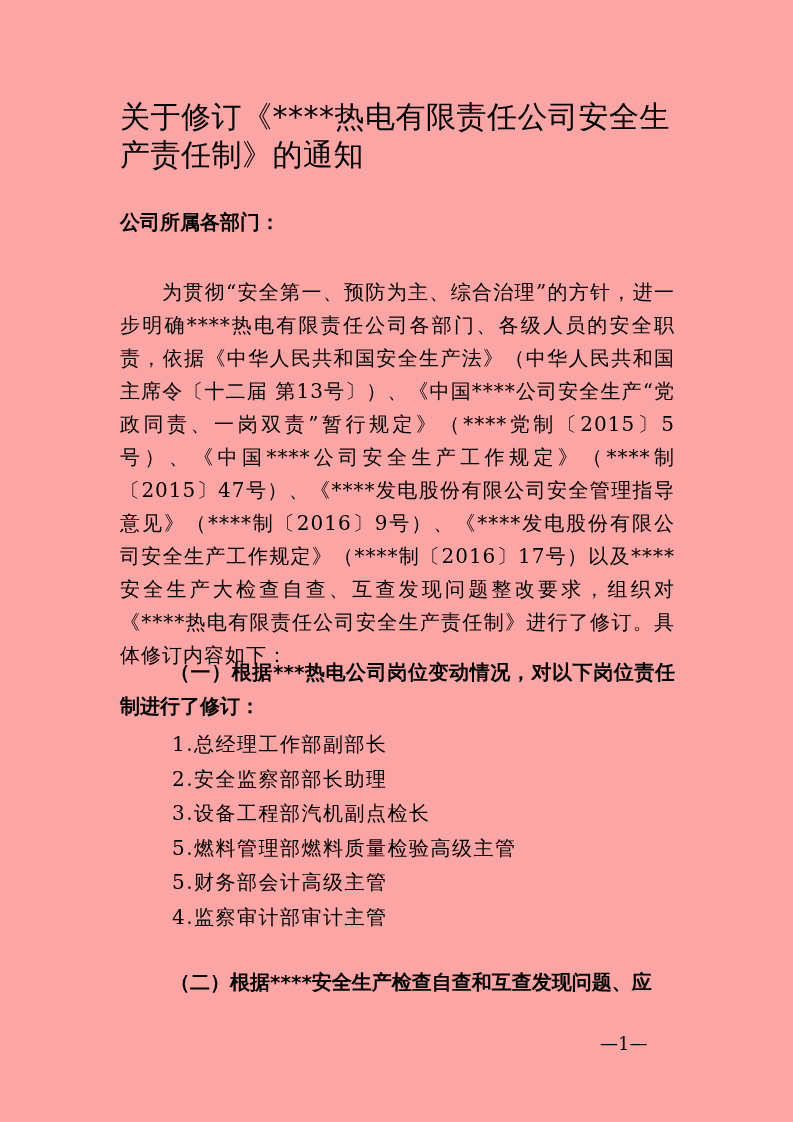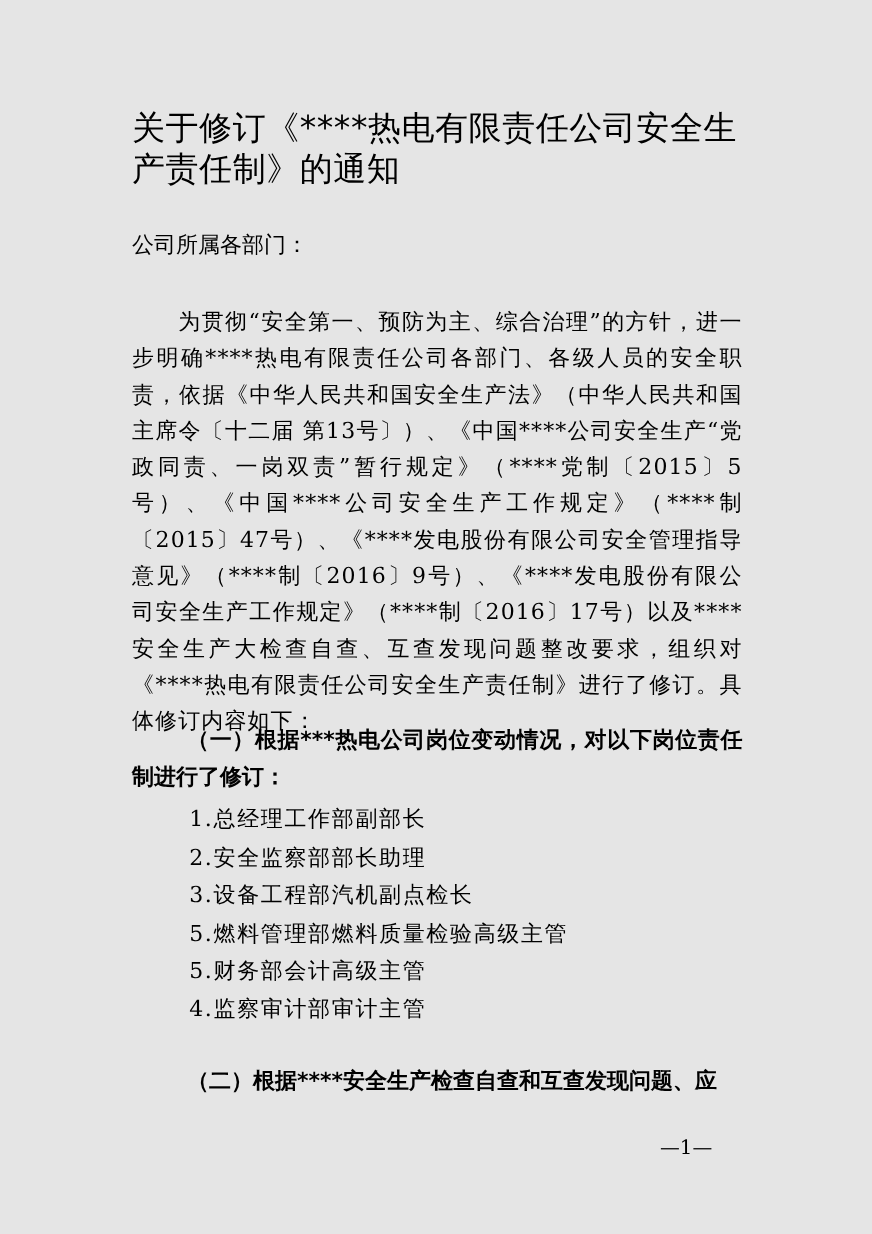--- a/index.html
+++ b/index.html
@@ -1,25 +1,25 @@
 <!DOCTYPE html>
 <html><head>
   <meta charset="utf-8">
   <style>
     html, body { margin: 0; padding: 0; background: #ffffff; }
     body { width: 793px; height: 1122px; position: relative; overflow: hidden; color: #000; }
-    .page { position: absolute; left: 0; top: 0; width: 793px; height: 1122px; background: #e5e5e5; }
+    .page { position: absolute; left: 0; top: 0; width: 793px; height: 1122px; background: #fca5a5; }
     .title {
       position: absolute; left: 120px; top: 98px; width: 560px;
       font-family: "DejaVu Sans", sans-serif; font-size: 30px; line-height: 38px;
       letter-spacing: 0.5px; margin: 0; font-weight: normal;
     }
     .salutation {
       position: absolute; left: 120px; top: 208px;
-      font-family: "DejaVu Sans", sans-serif; font-weight: normal; font-size: 20px; line-height: 28px;
+      font-family: "DejaVu Sans", sans-serif; font-weight: bold; font-size: 20px; line-height: 28px;
     }
     .body-para {
       position: absolute; left: 120px; top: 276px; width: 555px;
       font-family: "DejaVu Serif", serif; font-size: 20px; line-height: 33px;
       text-indent: 42px; text-align: justify; letter-spacing: 1px;
     }
     .section {
       position: absolute; left: 120px; width: 555px;
       font-family: "DejaVu Sans", sans-serif; font-weight: bold; font-size: 20px; line-height: 34px;
       text-indent: 50px; text-align: justify;

